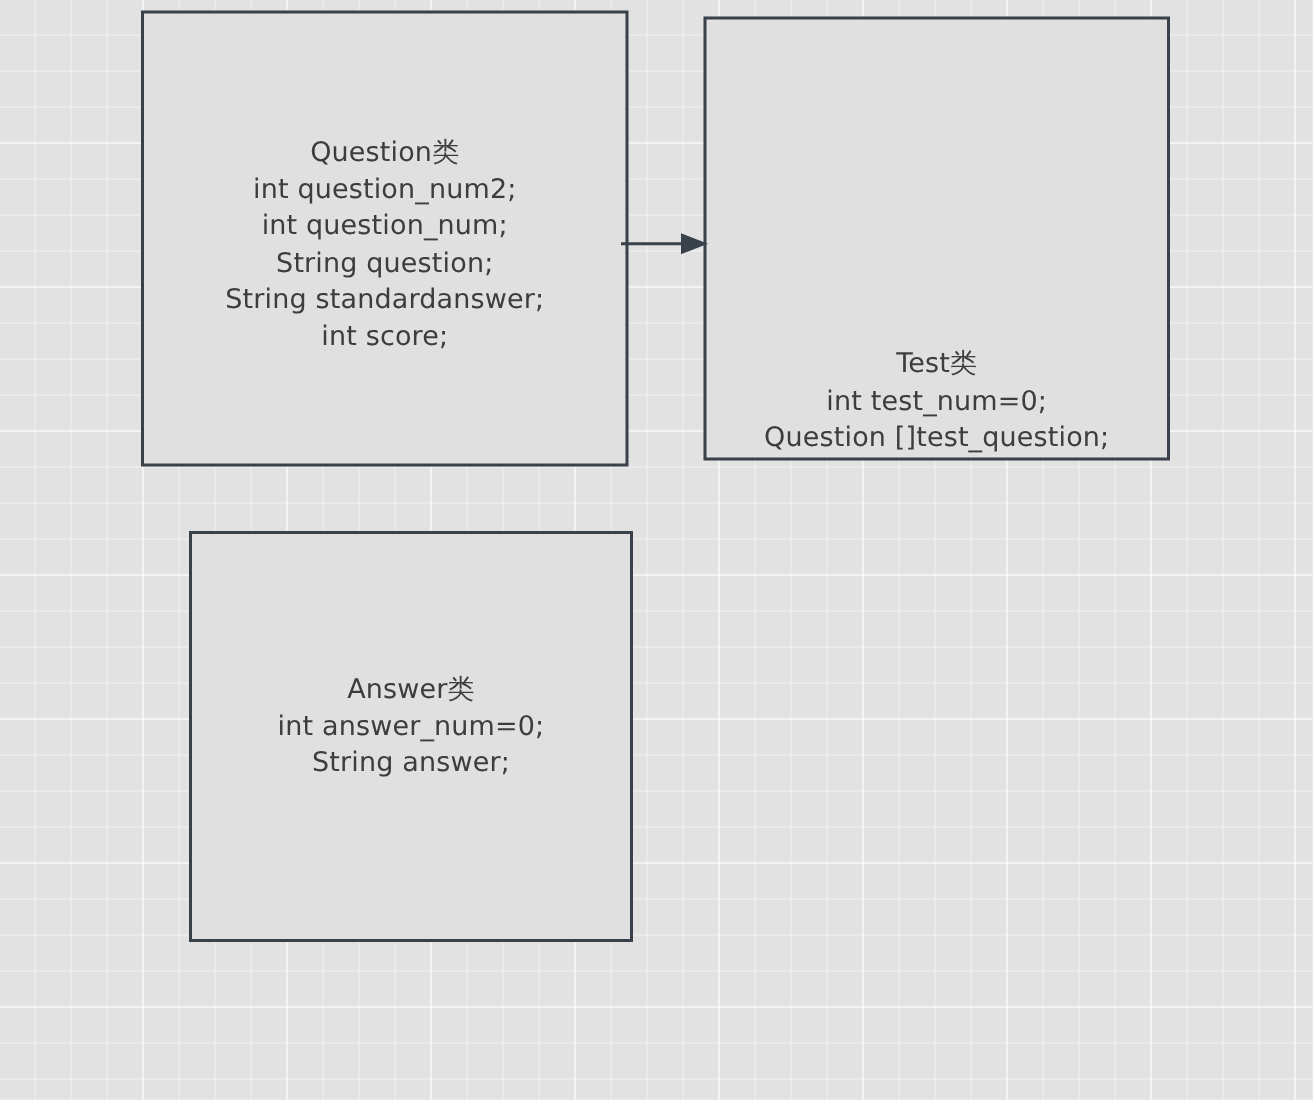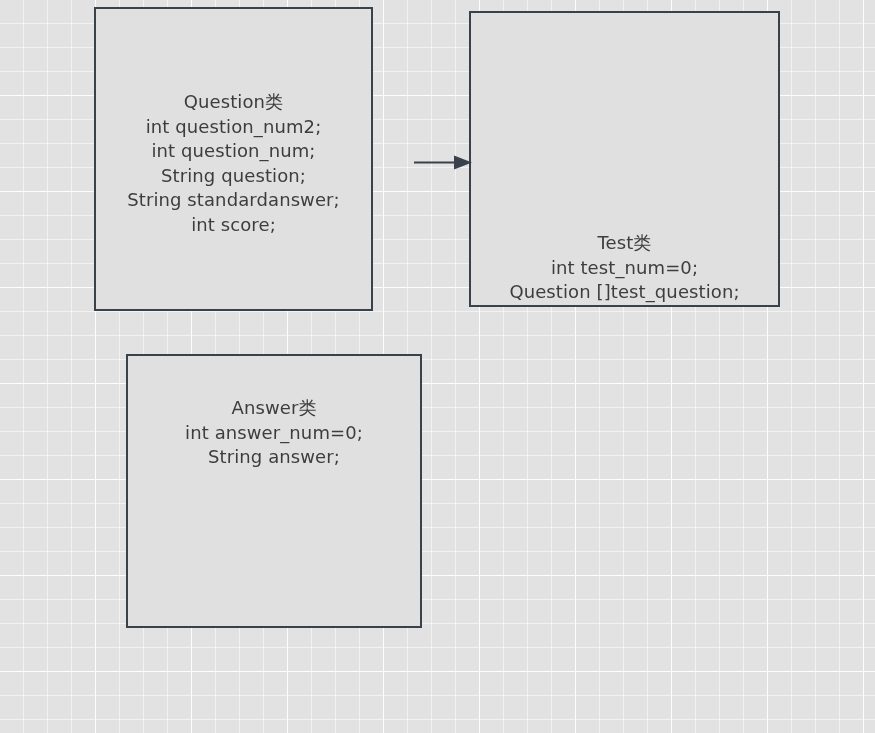--- a/index.html
+++ b/index.html
@@ -50,21 +50,21 @@
     font-size: 18px;
     line-height: 24.6px;
     white-space: pre-line;
     letter-spacing: 0.1px;
   }
 
   
   #box-question {
     left: 94px;
     top: 7px;
-    width: 279px;
+    width: 325px;
     height: 304px;
     align-items: flex-start;
   }
   #box-question .uml-text {
     margin-top: 81px;
   }
 
   
   #box-test {
     left: 469px;
@@ -79,21 +79,21 @@
 
   
   #box-answer {
     left: 126px;
     top: 354px;
     width: 296px;
     height: 274px;
     align-items: flex-start;
   }
   #box-answer .uml-text {
-    margin-top: 40px;
+    margin-top: 92px;
   }
 
   
   #arrow-question-to-test {
     position: absolute;
     left: 410px;
     top: 148px;
     width: 64px;
     height: 30px;
     overflow: visible;

